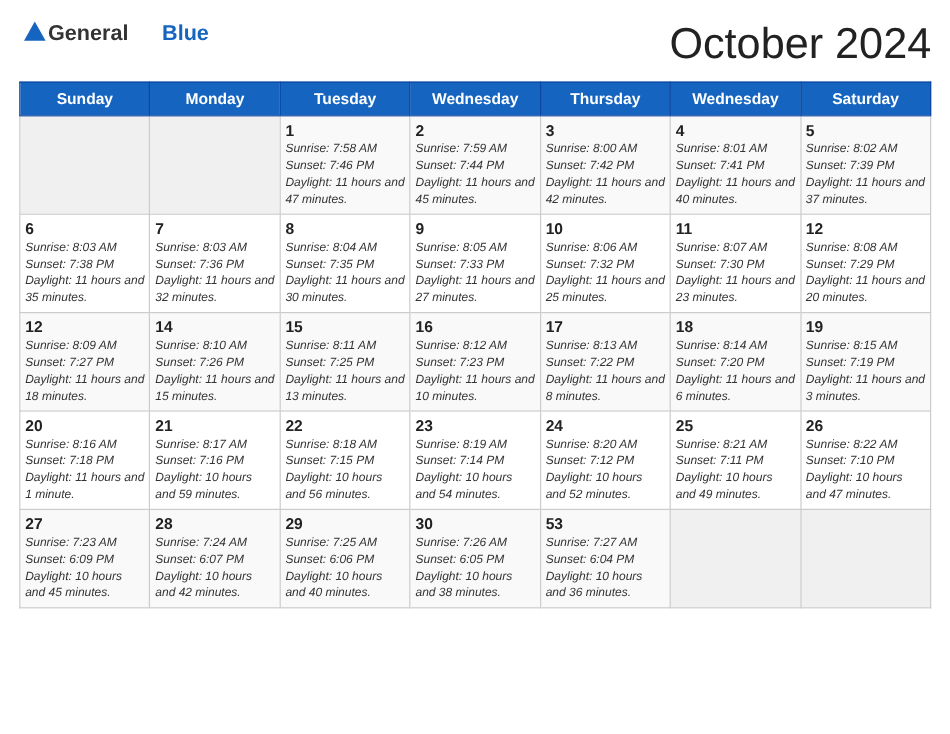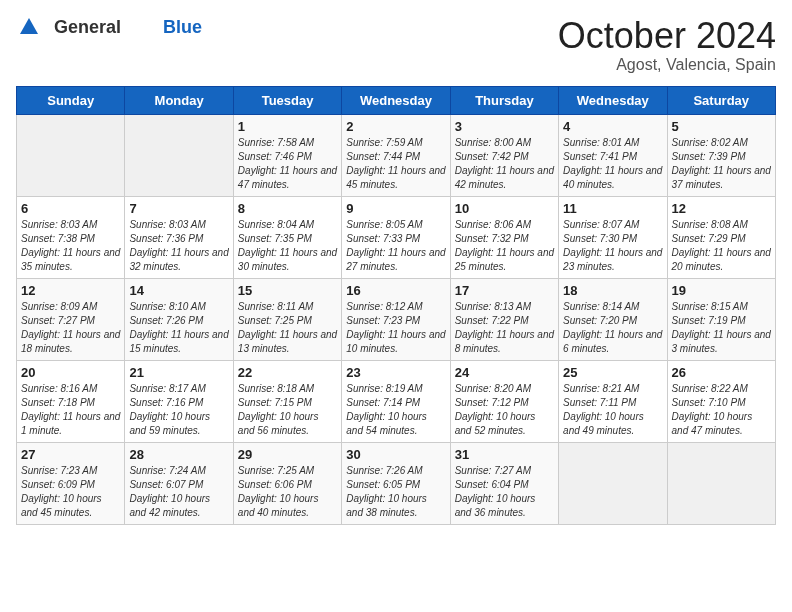--- a/index.html
+++ b/index.html
@@ -12,21 +12,21 @@
     }
     .header-area {
       display: flex;
       justify-content: space-between;
       align-items: flex-start;
       margin-bottom: 12px;
     }
     .logo {
       display: flex;
       align-items: center;
-      gap: 14px;
+      gap: 0;
     }
     .logo-text-general {
       font-size: 18px;
       font-weight: bold;
       color: #333;
     }
     .logo-text-blue {
       font-size: 18px;
       font-weight: bold;
       color: #1565c0;
@@ -101,21 +101,20 @@
 <div class="header-area">
   <div class="logo">
     <svg class="logo-icon" viewBox="0 0 22 22" xmlns="http://www.w3.org/2000/svg">
       <polygon points="11,2 20,18 2,18" fill="#1565c0"></polygon>
     </svg>
     <span class="logo-text-general">General</span>
     <span class="logo-text-blue">Blue</span>
   </div>
   <div class="title-area">
     <div class="month-title">October 2024</div>
-    <div class="location-title">Agost, Valencia, Spain</div>
   </div>
 </div>
 
 <table class="calendar">
   <thead>
     <tr id="header-row">
         <th>Sunday</th>
         <th>Monday</th>
         <th>Tuesday</th>
         <th>Wednesday</th>
@@ -250,20 +249,20 @@
         </td>
         <td>
           <span class="day-number">29</span>
           <div class="day-info">Sunrise: 7:25 AM<br>Sunset: 6:06 PM<br>Daylight: 10 hours and 40 minutes.</div>
         </td>
         <td>
           <span class="day-number">30</span>
           <div class="day-info">Sunrise: 7:26 AM<br>Sunset: 6:05 PM<br>Daylight: 10 hours and 38 minutes.</div>
         </td>
         <td>
-          <span class="day-number">31</span>
+          <span class="day-number">53</span>
           <div class="day-info">Sunrise: 7:27 AM<br>Sunset: 6:04 PM<br>Daylight: 10 hours and 36 minutes.</div>
         </td>
         <td class="empty-cell"></td>
         <td class="empty-cell"></td>
       </tr>
     </tbody>
 </table>
 
 </body></html>

